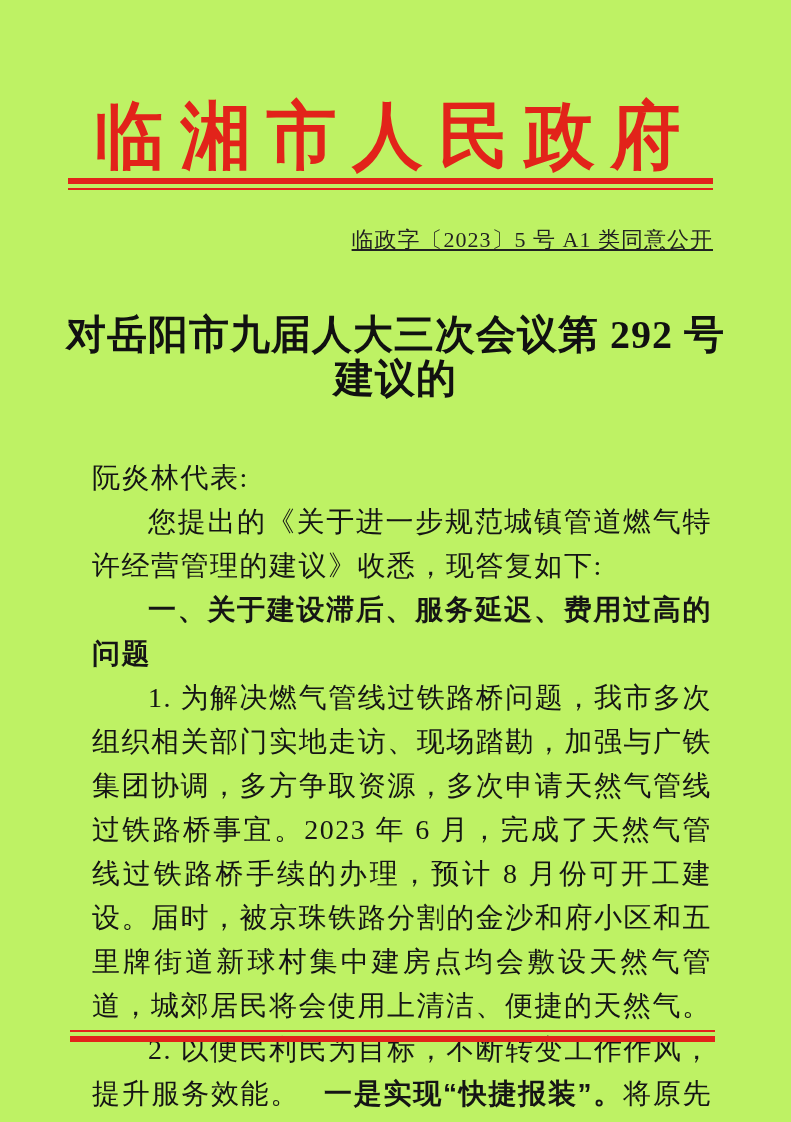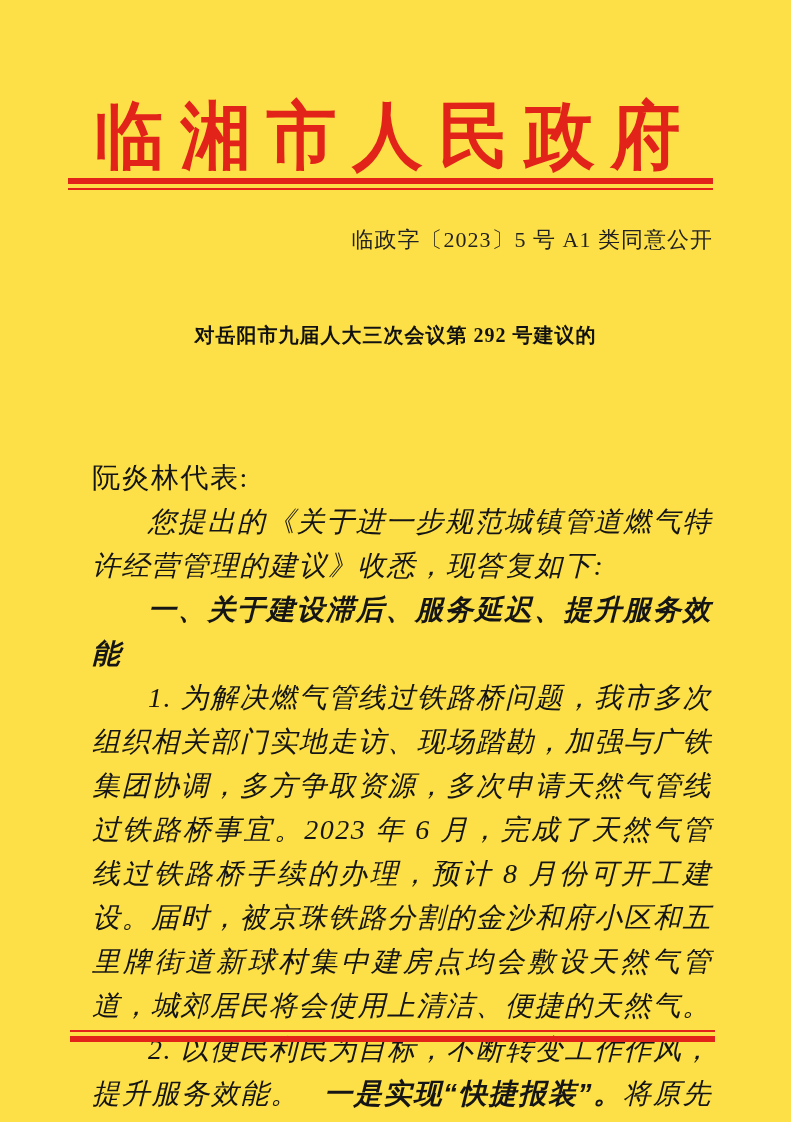--- a/index.html
+++ b/index.html
@@ -44,90 +44,91 @@
 
   .doc-number {
     position: absolute;
     top: 224px;
     right: 78px;
     font-size: 22px;
     line-height: 32px;
     letter-spacing: 1px;
     color: #222;
     white-space: nowrap;
+    text-decoration: underline;
   }
 
   
   .doc-title {
     position: absolute;
     top: 313px;
     left: 60px;
     width: 671px;
     text-align: center;
-    font-size: 20px;
+    font-size: 40px;
     font-weight: 700;
     line-height: 44px;
     letter-spacing: 1px;
     color: #111;
   }
 
   
   .doc-body {
     position: absolute;
     top: 456px;
     left: 92px;
     width: 620px;
     font-size: 28px;
     line-height: 44px;
     letter-spacing: 1.5px;
     text-align: justify;
     color: #151515;
   }
   .doc-body p { margin: 0; }
-  .indent { text-indent: 2em; font-style: italic; }
+  .indent { text-indent: 2em; }
   .hei {
     font-family: "Liberation Sans", "DejaVu Sans", sans-serif;
     font-weight: 700;
     margin-left: 24px;
   }
 
   
   .foot-rule {
     position: absolute;
     top: 1030px;
     left: 70px;
     width: 645px;
   }
   .foot-rule .bar-thin  { height: 2px; background: var(--red); }
   .foot-rule .bar-gap   { height: 4px; }
   .foot-rule .bar-thick { height: 6px; background: var(--red); }
 </style>
 </head>
 <body>
 
-<div class="page" style="background: #fde047;">
+<div class="page" style="background: #bef264;">
 
   <div class="agency-name">临湘市人民政府</div>
 
   <div class="head-rule">
     <div class="bar-thick"></div>
     <div class="bar-gap"></div>
     <div class="bar-thin"></div>
   </div>
 
   <div class="doc-number">临政字〔2023〕5 号 A1 类同意公开</div>
 
   <div class="doc-title">
     <div>对岳阳市九届人大三次会议第 292 号建议的</div>
   </div>
 
   <div class="doc-body">
     <p>阮炎林代表:</p>
     <p class="indent">您提出的《关于进一步规范城镇管道燃气特许经营管理的建议》收悉，现答复如下:</p>
-    <p class="indent hei">一、关于建设滞后、服务延迟、提升服务效能</p>
+    <p class="indent hei">一、关于建设滞后、服务延迟、费用过高的问题</p>
     <p class="indent">1. 为解决燃气管线过铁路桥问题，我市多次组织相关部门实地走访、现场踏勘，加强与广铁集团协调，多方争取资源，多次申请天然气管线过铁路桥事宜。2023 年 6 月，完成了天然气管线过铁路桥手续的办理，预计 8 月份可开工建设。届时，被京珠铁路分割的金沙和府小区和五里牌街道新球村集中建房点均会敷设天然气管道，城郊居民将会使用上清洁、便捷的天然气。</p>
     <p class="indent"><span>2. 以便民利民为目标，不断转变工作作风，提升服务效能。</span><span class="hei">一是实现“快捷报装”。</span><span>将原先的“窗口受理、现场踏勘、用户方案答复、签订合同”四环节并联办理，更名为“快捷报装环节”，时间</span></p>
   </div>
 
   <div class="foot-rule">
     <div class="bar-thin"></div>
     <div class="bar-gap"></div>
     <div class="bar-thick"></div>
   </div>
 

